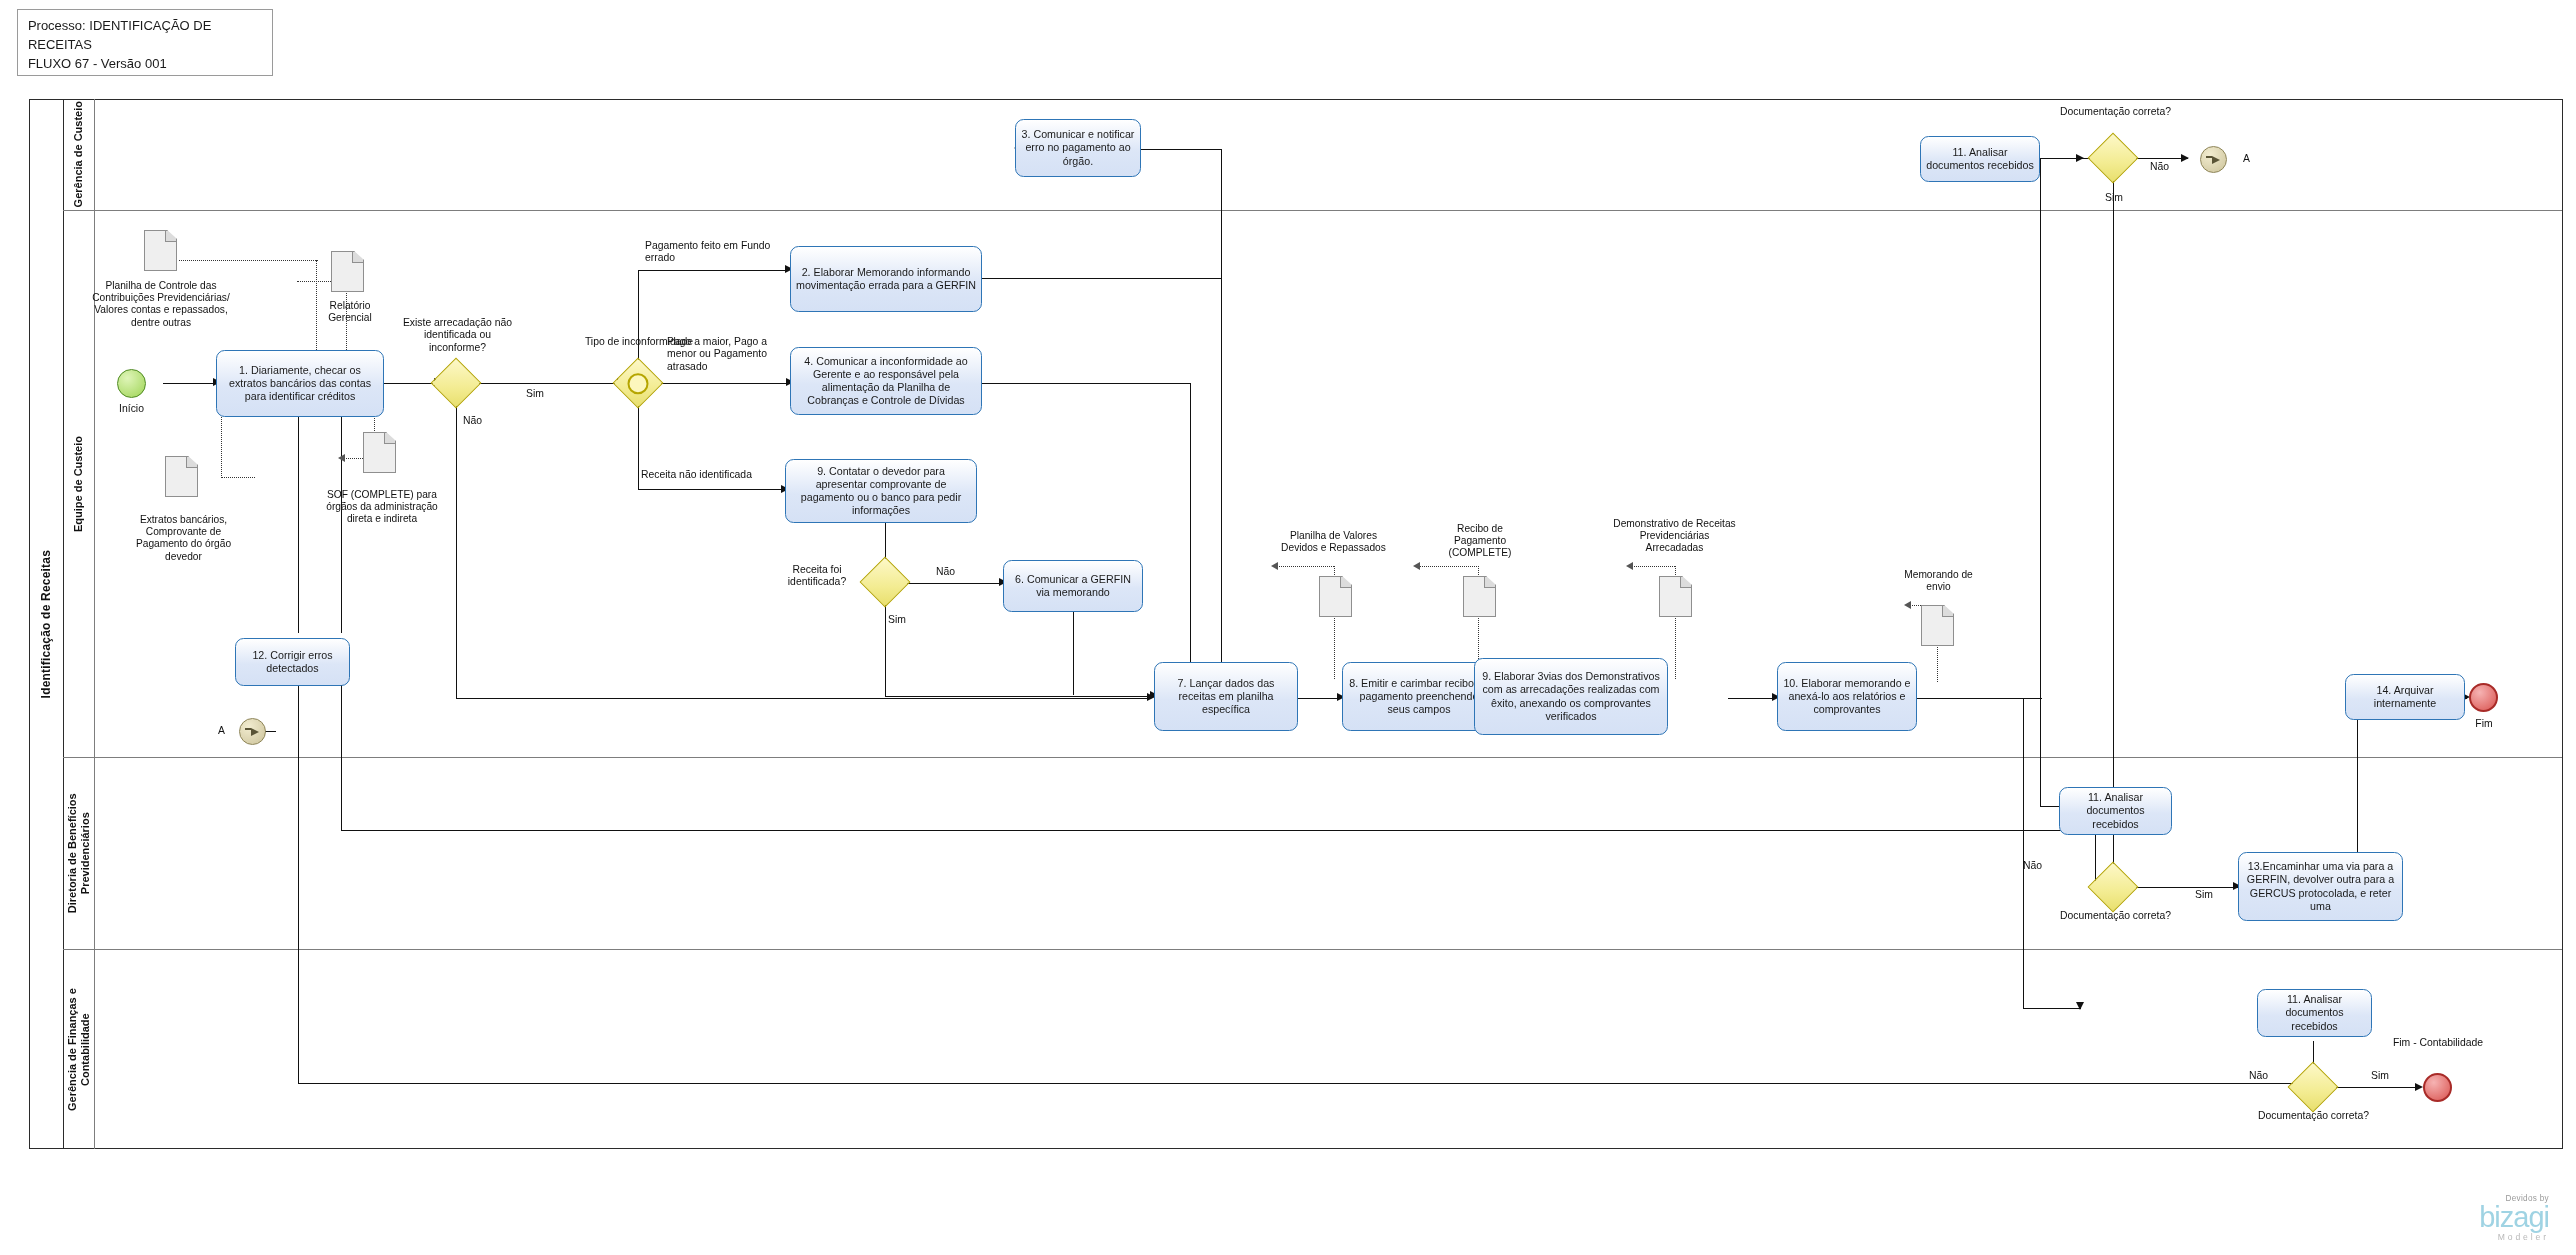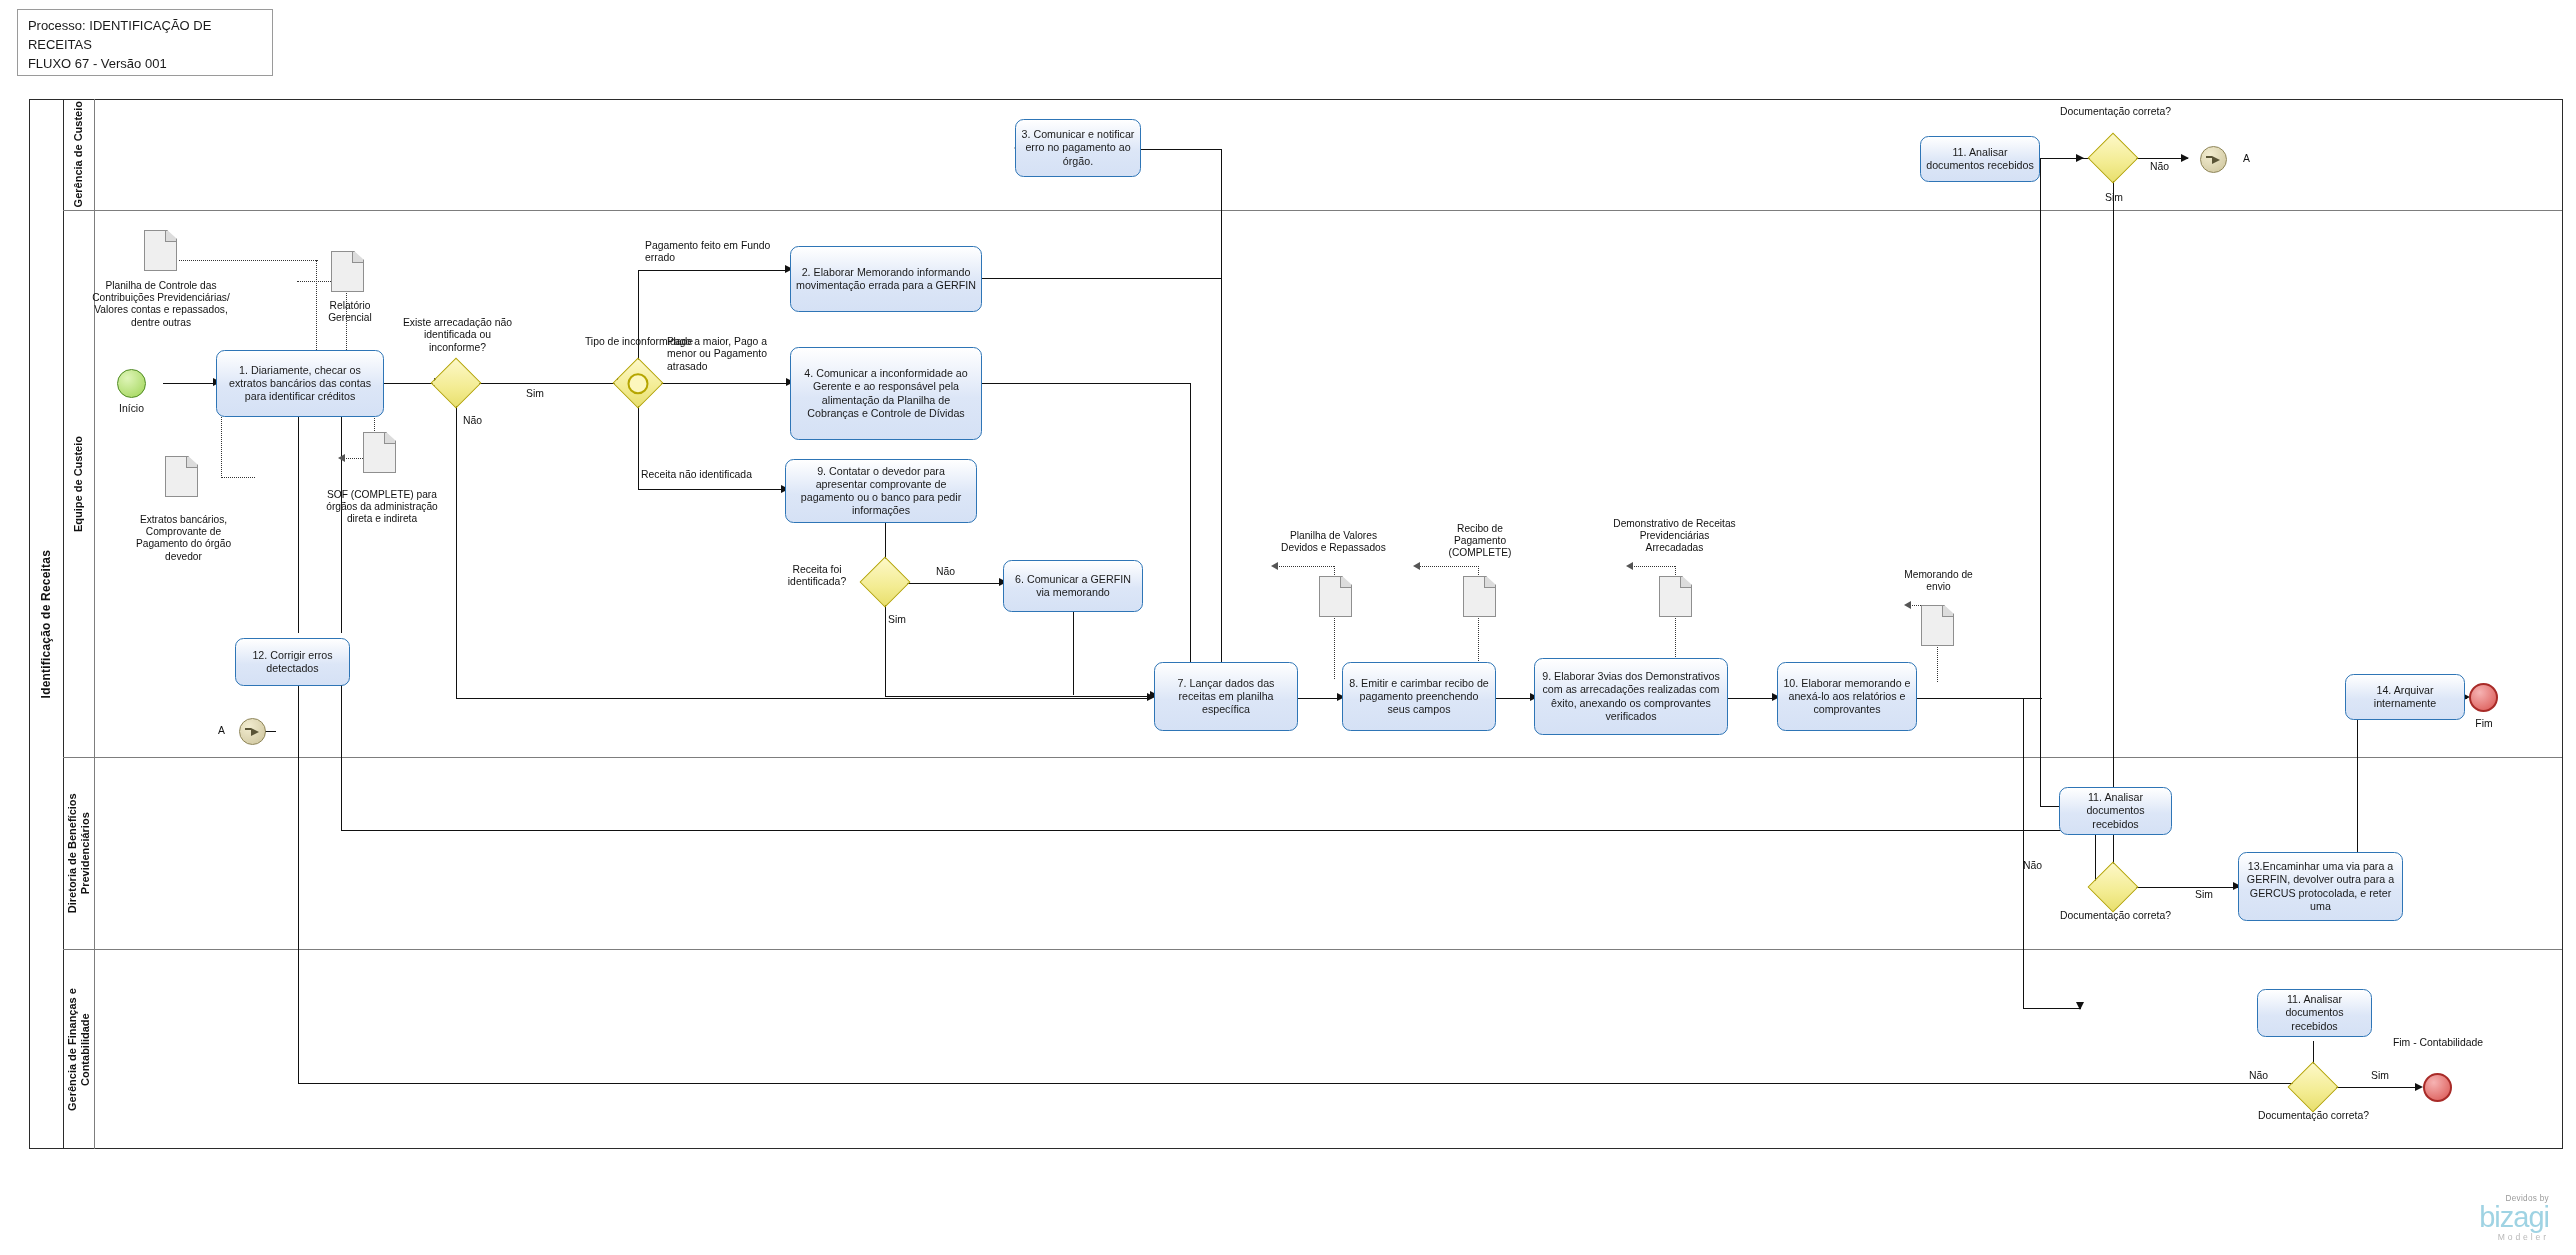--- a/index.html
+++ b/index.html
@@ -459,41 +459,41 @@
   </div>
 
   <div class="task" style="left:790px;top:246px;width:192px;height:66px;">
     <span>2. Elaborar Memorando informando movimentação errada para a GERFIN</span>
   </div>
 
   <div class="task" style="left:1015px;top:119px;width:126px;height:58px;">
     <span>3. Comunicar e notificar erro no pagamento ao órgão.</span>
   </div>
 
-  <div class="task" style="left:790px;top:347px;width:192px;height:93px;">
+  <div class="task" style="left:790px;top:347px;width:192px;height:68px;">
     <span>4. Comunicar a inconformidade ao Gerente e ao responsável pela alimentação da Planilha de Cobranças e Controle de Dívidas</span>
   </div>
 
   <div class="task" style="left:785px;top:459px;width:192px;height:64px;">
     <span>9. Contatar o devedor para apresentar comprovante de pagamento ou o banco para pedir informações</span>
   </div>
 
   <div class="task" style="left:1003px;top:560px;width:140px;height:52px;">
     <span>6. Comunicar a GERFIN via memorando</span>
   </div>
 
   <div class="task" style="left:1154px;top:662px;width:144px;height:69px;">
     <span>7. Lançar dados das receitas em planilha específica</span>
   </div>
 
   <div class="task" style="left:1342px;top:662px;width:154px;height:69px;">
     <span>8. Emitir e carimbar recibo de pagamento preenchendo seus campos</span>
   </div>
 
-  <div class="task" style="left:1534px;top:658px;width:194px;height:77px;">
+  <div class="task" style="left:1474px;top:658px;width:194px;height:77px;">
     <span>9. Elaborar 3vias dos Demonstrativos com as arrecadações realizadas com êxito, anexando os comprovantes verificados</span>
   </div>
 
   <div class="task" style="left:1777px;top:662px;width:140px;height:69px;">
     <span>10. Elaborar memorando e anexá-lo aos relatórios e comprovantes</span>
   </div>
 
   <div class="task" style="left:1920px;top:136px;width:120px;height:46px;">
     <span>11. Analisar documentos recebidos</span>
   </div>

